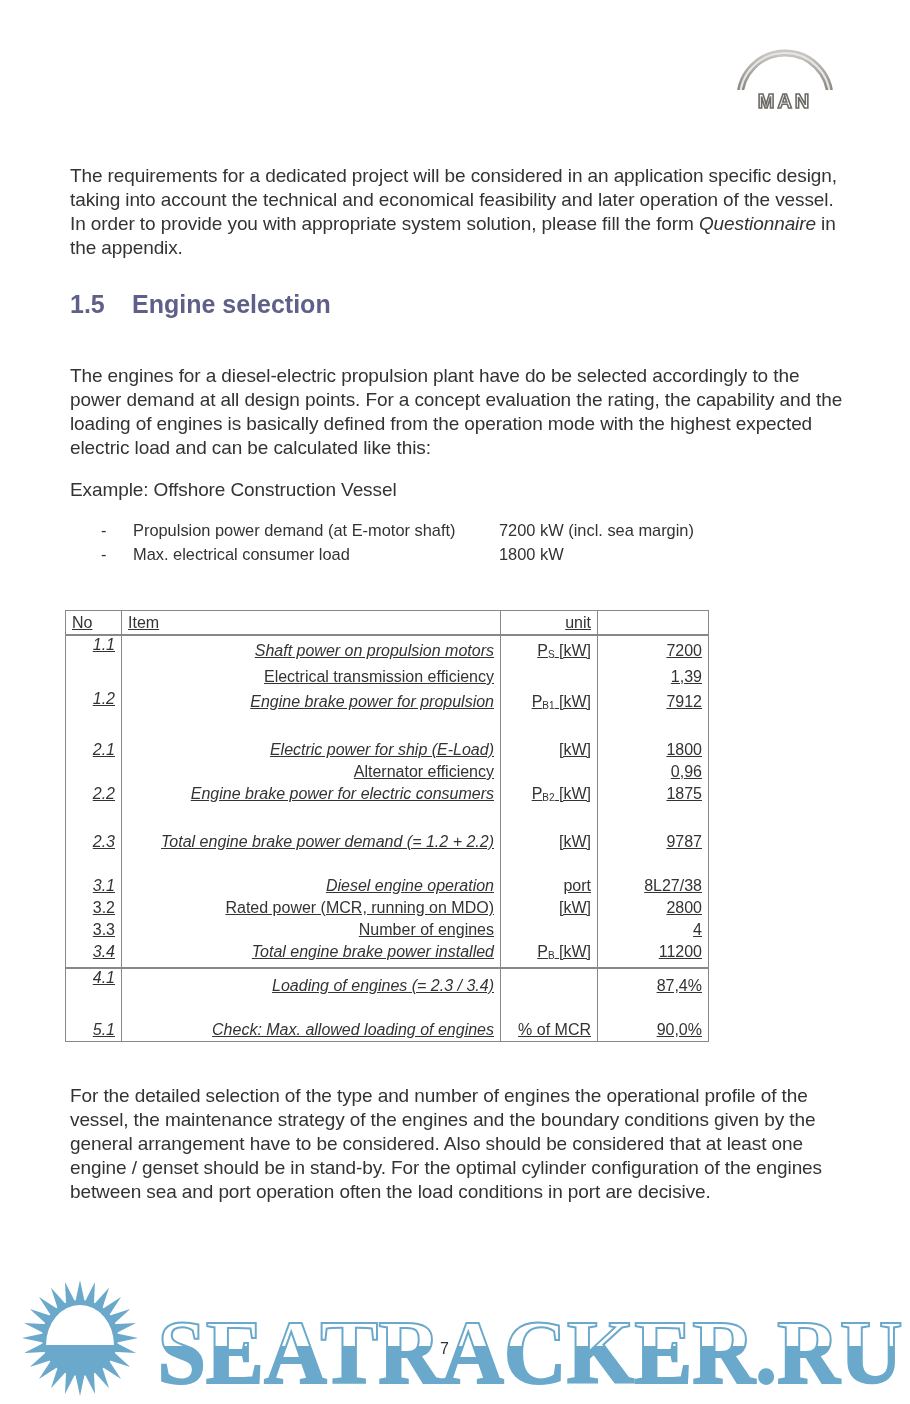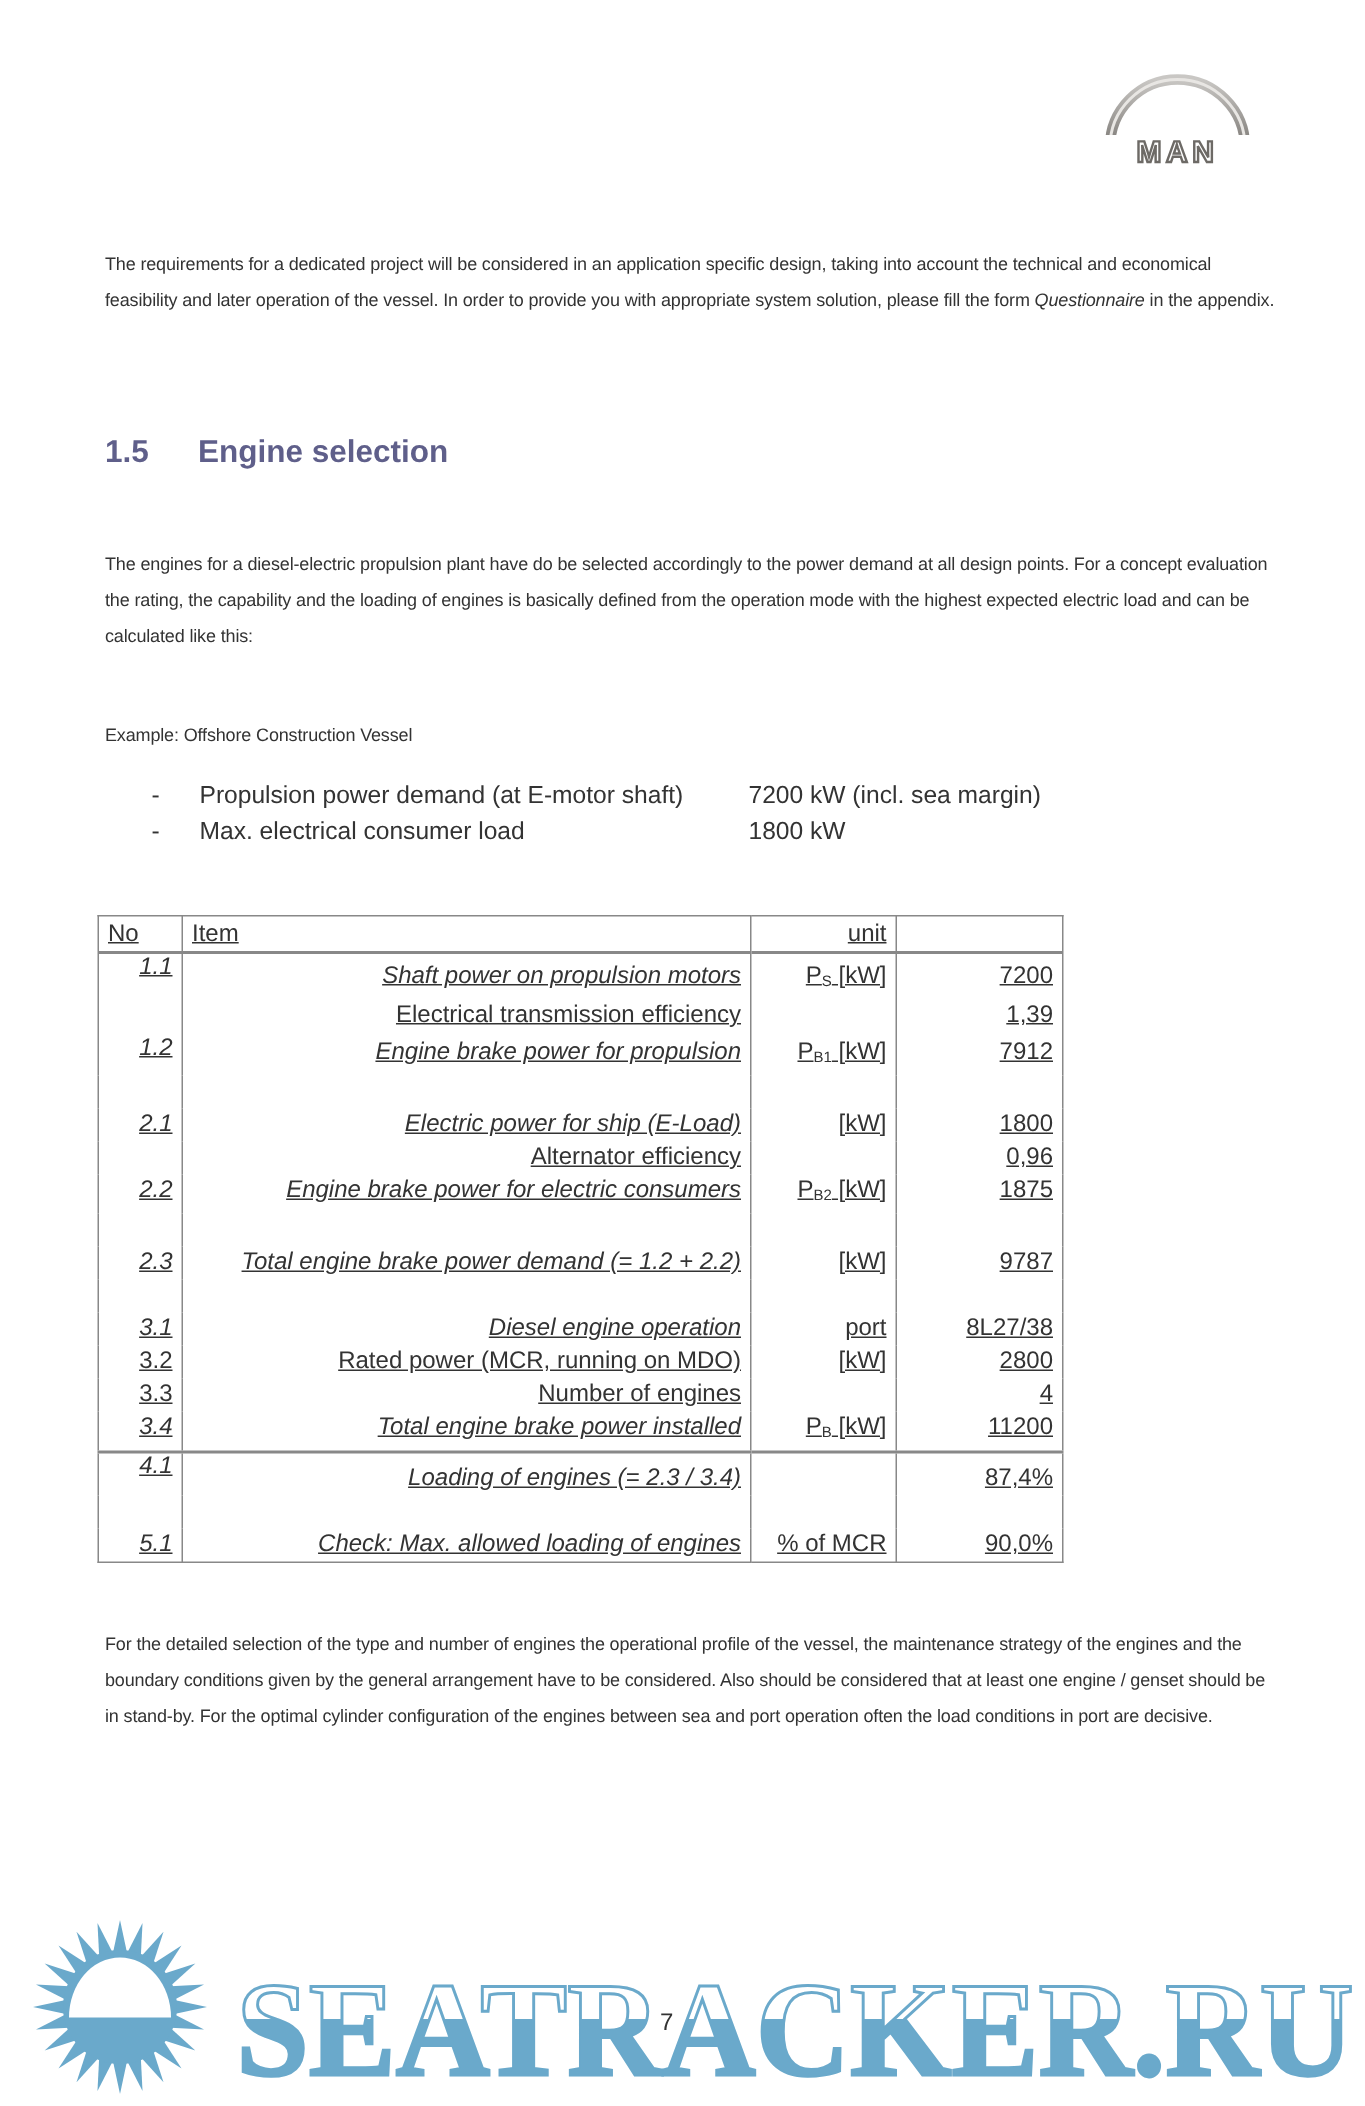--- a/index.html
+++ b/index.html
@@ -1,21 +1,21 @@
 <!DOCTYPE html>
 <html><head>
 <meta charset="utf-8">
 <style>
   html, body { margin: 0; padding: 0; background: #ffffff; }
   body { width: 910px; height: 1404px; position: relative; overflow: hidden;
          font-family: "Liberation Sans", sans-serif; color: #3a3a3a; }
   .logo { position: absolute; left: 730px; top: 48px; width: 110px; height: 64px; }
-  .p { position: absolute; left: 70px; width: 780px; font-size: 12px; line-height: 24px; margin: 0; color: #333; letter-spacing: -0.1px; }
+  .p { position: absolute; left: 70px; width: 780px; font-size: 19px; line-height: 24px; margin: 0; color: #333; letter-spacing: -0.1px; }
   .p i { font-style: italic; }
-  .h { position: absolute; left: 70px; top: 290px; font-size: 21px; font-weight: bold; color: #5f5f8a; margin: 0; }
+  .h { position: absolute; left: 70px; top: 290px; font-size: 25px; font-weight: bold; color: #5f5f8a; margin: 0; }
   .h .num { display: inline-block; width: 62px; }
   .bullets { position: absolute; left: 70px; top: 518px; font-size: 16.4px; line-height: 24px; color: #333; }
   .bullet-row { display: flex; }
   .bullet-row .dash { width: 63px; padding-left: 31px; box-sizing: border-box; }
   .bullet-row .lbl { width: 366px; }
   .tbl { position: absolute; left: 65px; top: 610px; border-collapse: collapse; font-size: 16px; color: #333; text-decoration: underline; }
   .tbl td { border-left: 1px solid #888; border-right: 1px solid #888; padding: 0 6px; line-height: 22px; white-space: nowrap; vertical-align: top; }
   .tbl .c0 { width: 43px; text-align: right; font-style: italic; }
   .tbl .c1 { width: 366px; text-align: right; }
   .tbl .c2 { width: 84px; text-align: right; }

